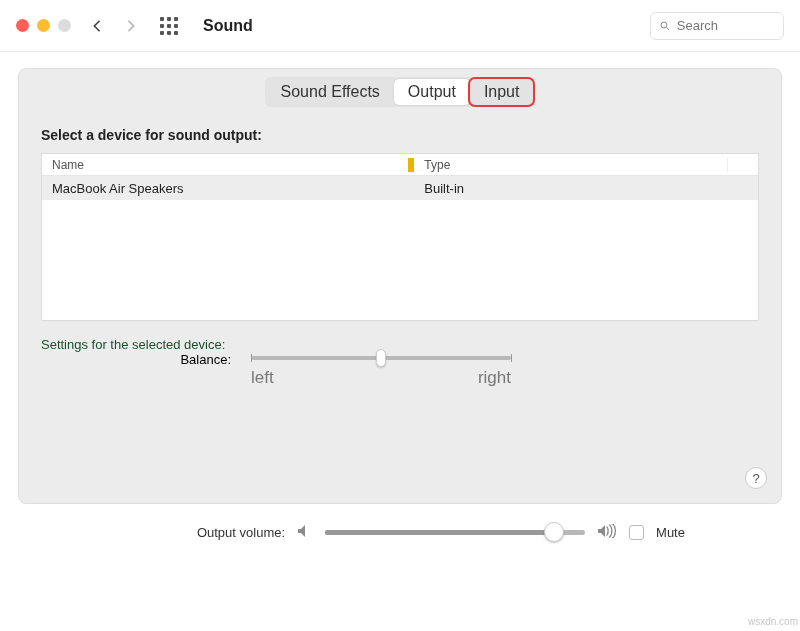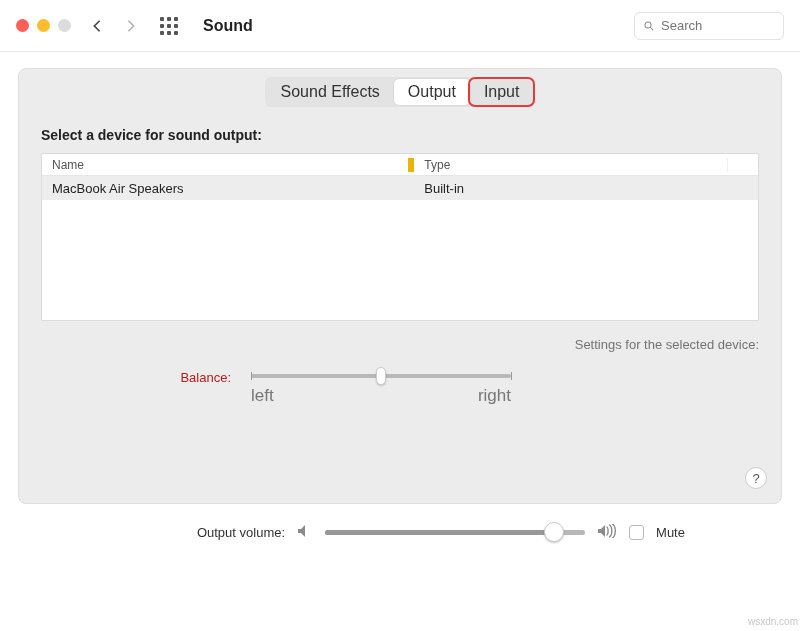--- a/index.html
+++ b/index.html
@@ -36,21 +36,21 @@
     width: 18px; height: 18px;
     display: grid; grid-template-columns: repeat(3, 4px); grid-template-rows: repeat(3,4px);
     gap: 3px;
   }
   .grid-icon span { background:#555; border-radius:1px; }
   .title { font-size: 16px; font-weight: 600; margin-left: 8px; }
   .spacer { flex: 1; }
   .search {
     display:flex; align-items:center; gap:6px;
     background: #fff; border:1px solid #e2e2e2; border-radius: 6px;
-    height: 28px; padding: 0 8px; width: 150px; color:#9a9a9a;
+    height: 28px; padding: 0 8px; width: 134px; color:#9a9a9a;
   }
   .search svg { width:14px; height:14px; stroke:#8a8a8a; fill:none; }
   .search input { border:none; outline:none; width:100%; font-size:13px; background:transparent; color:#555;}
   
   .panel {
     margin: 16px 18px 6px 18px;
     background: #ececec;
     border: 1px solid #dedede;
     border-radius: 8px;
     padding: 0;
@@ -79,23 +79,23 @@
   }
   .thead { display:flex; background:#fff; border-bottom:1px solid #e6e6e6; font-size:12px; color:#555; height:22px; align-items:center;}
   .thead .col { padding: 0 10px; }
   .col-name { flex: 0 0 52%; border-right:6px solid #eab308;}
   .col-type { flex: 1; border-right:1px solid #eee;}
   .col-end { flex: 0 0 30px; }
   .trow { display:flex; height:24px; align-items:center; background:#ededed; font-size:13px;}
   .trow .col { padding:0 10px; }
   
   .settings { padding: 16px 22px 0 22px; }
-  .settings-title { font-size:13px; color:#737373; margin-bottom:18px;text-align:right;}
+  .settings-title { font-size:13px; color:#14532d; }
   .balance-row { display:flex; align-items:flex-start; gap: 20px; padding-left: 120px;}
-  .balance-label { font-size:13px; color:#b91c1c; width:70px; text-align:right; padding-top:0;}
+  .balance-label { font-size:13px; color:#000000; width:70px; text-align:right; padding-top:0;}
   .slider-box { width: 260px; }
   .slider-track {
     position:relative; height: 4px; background:#b8b8b8; border-radius:2px; margin-top:4px;
   }
   .slider-tick { position:absolute; top:-2px; width:1px; height:8px; background:#999;}
   .slider-thumb {
     position:absolute; top:-7px; width:10px; height:18px; background:#fff;
     border:1px solid #ccc; border-radius:5px; box-shadow:0 1px 2px rgba(0,0,0,.2);
     transform: translateX(-50%);
   }

